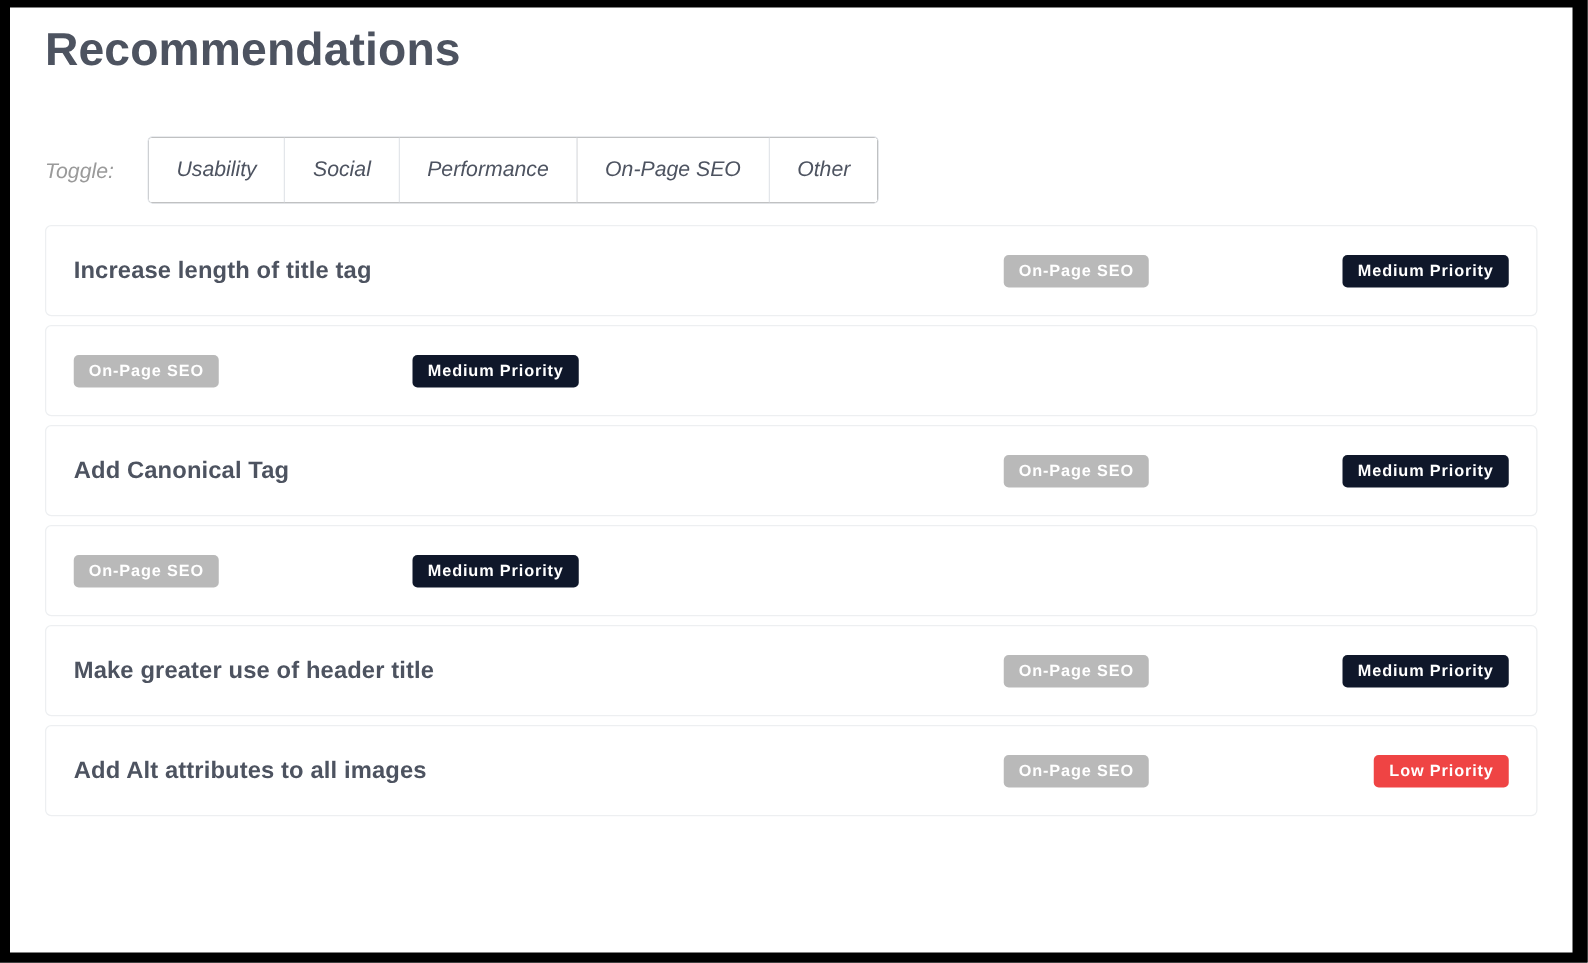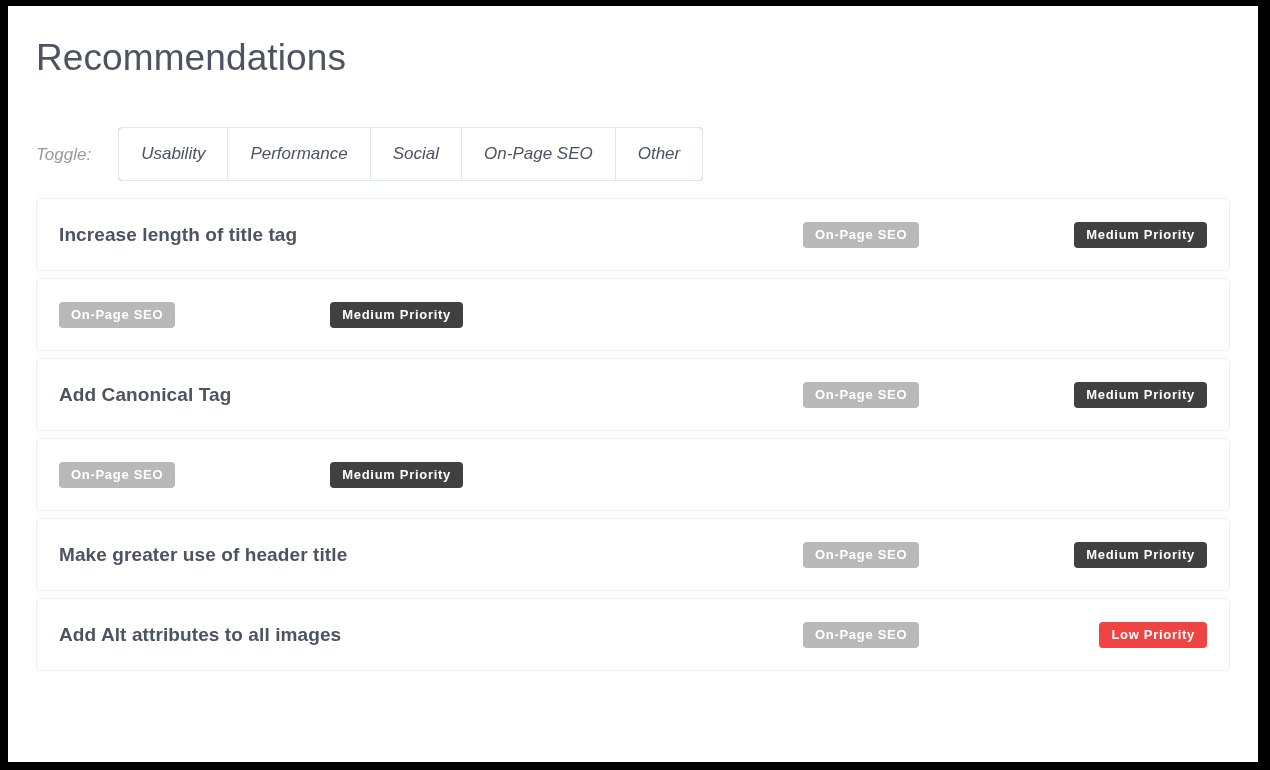--- a/index.html
+++ b/index.html
@@ -30,23 +30,23 @@
     position: absolute;
     left: 0;
     top: 0;
     width: 1250px;
     padding: 0 28px;
     box-sizing: border-box;
   }
 
   .page-title {
     margin: 0;
-    padding-top: 30px;
+    padding-top: 12px;
     font-size: 37px;
-    font-weight: 400;
+    font-weight: 700;
     line-height: 1.2;
     color: #4d5360;
     letter-spacing: 0.1px;
   }
 
   
   .toggle-row {
     display: flex;
     align-items: center;
     margin-top: 47px;
@@ -130,38 +130,38 @@
     font-weight: bold;
     color: #ffffff;
     letter-spacing: 0.7px;
     padding: 6px 12px 7px 12px;
     border-radius: 4px;
     line-height: 1;
     white-space: nowrap;
   }
 
   .badge-category { background: #b9b9b9; }
-  .badge-medium   { background: #404040; }
+  .badge-medium   { background: #0f172a; }
   .badge-low      { background: #ef4444; text-align: center; }
 </style>
 </head>
 <body>
 
 <div class="viewport">
   <div class="page">
 
     <h1 class="page-title">Recommendations</h1>
 
     <div class="toggle-row">
       <span class="toggle-label">Toggle:</span>
       <div class="tab-group">
 
       <div class="tab">Usability</div>
+          <div class="tab">Social</div>
           <div class="tab">Performance</div>
-          <div class="tab">Social</div>
           <div class="tab">On-Page SEO</div>
           <div class="tab">Other</div>
         </div>
     </div>
 
     <div class="rec-list">
 
     <div class="rec-row">
           <div class="rec-title">Increase length of title tag</div>
           <div class="rec-category-cell">

